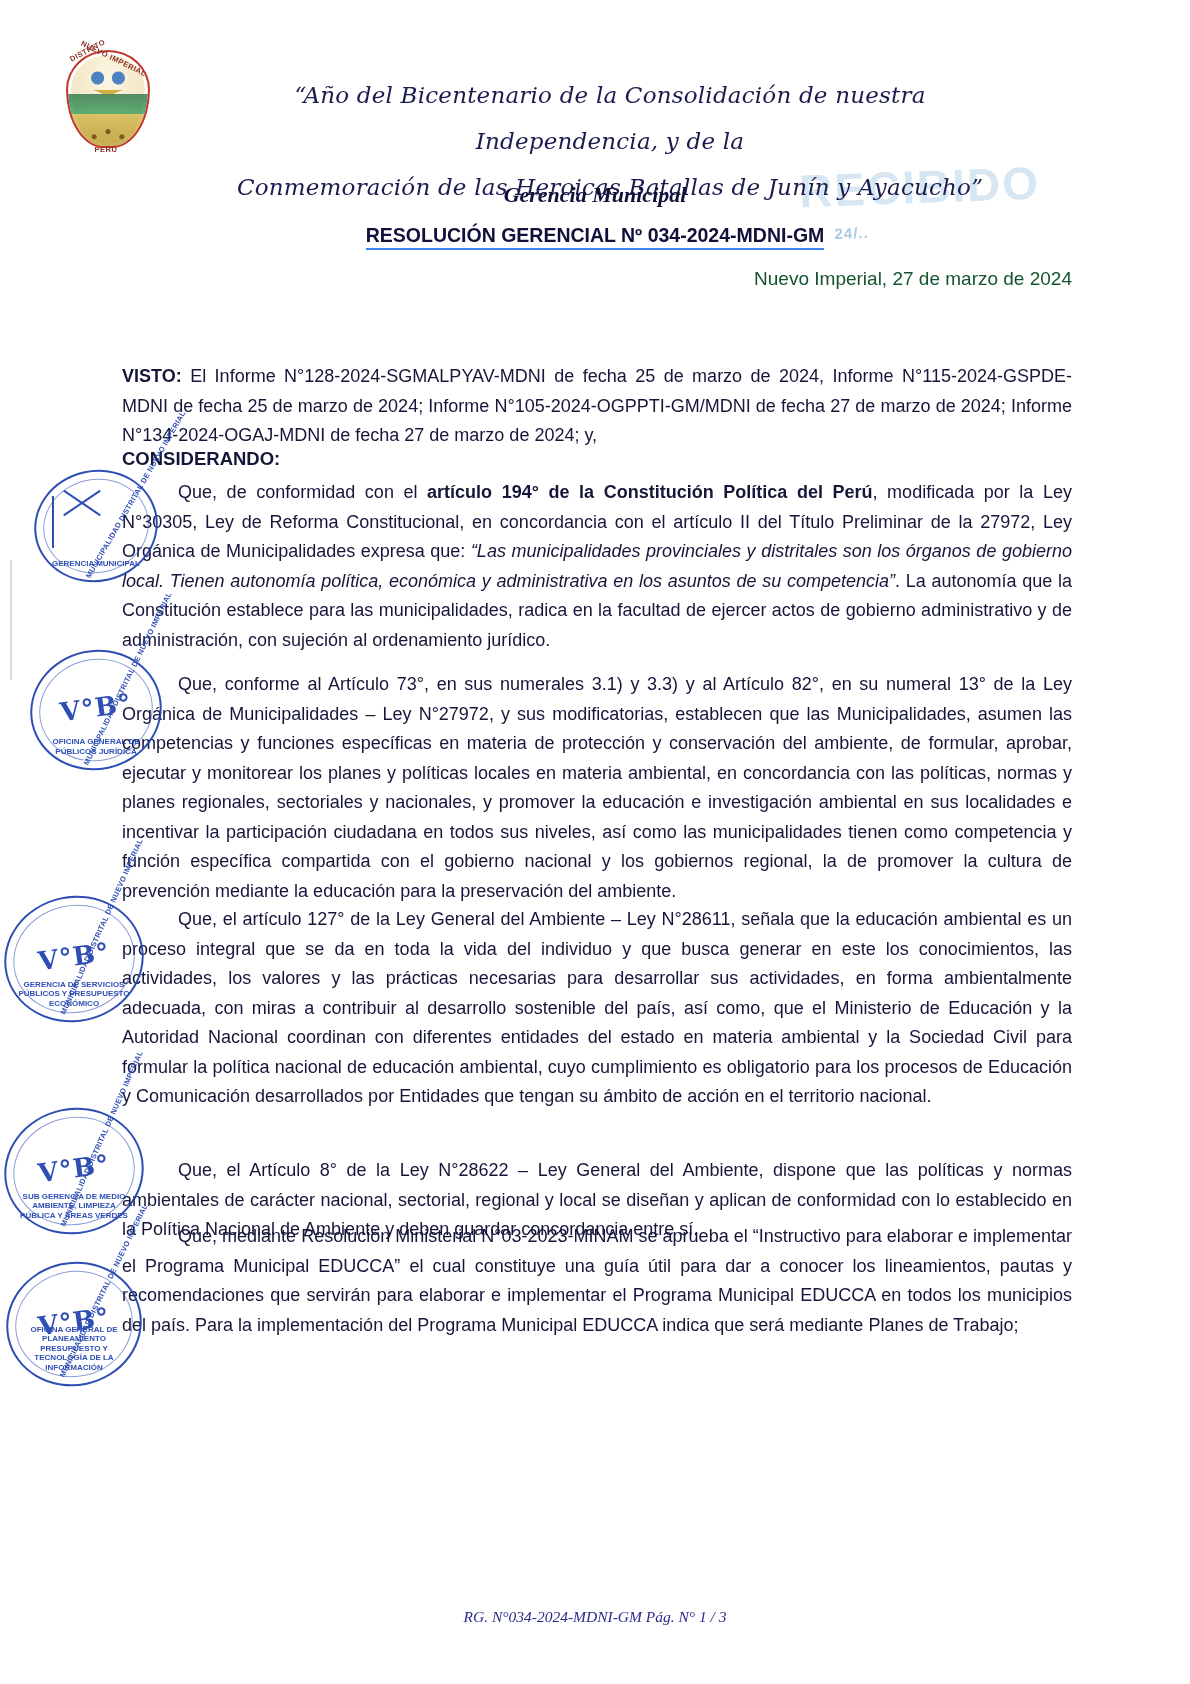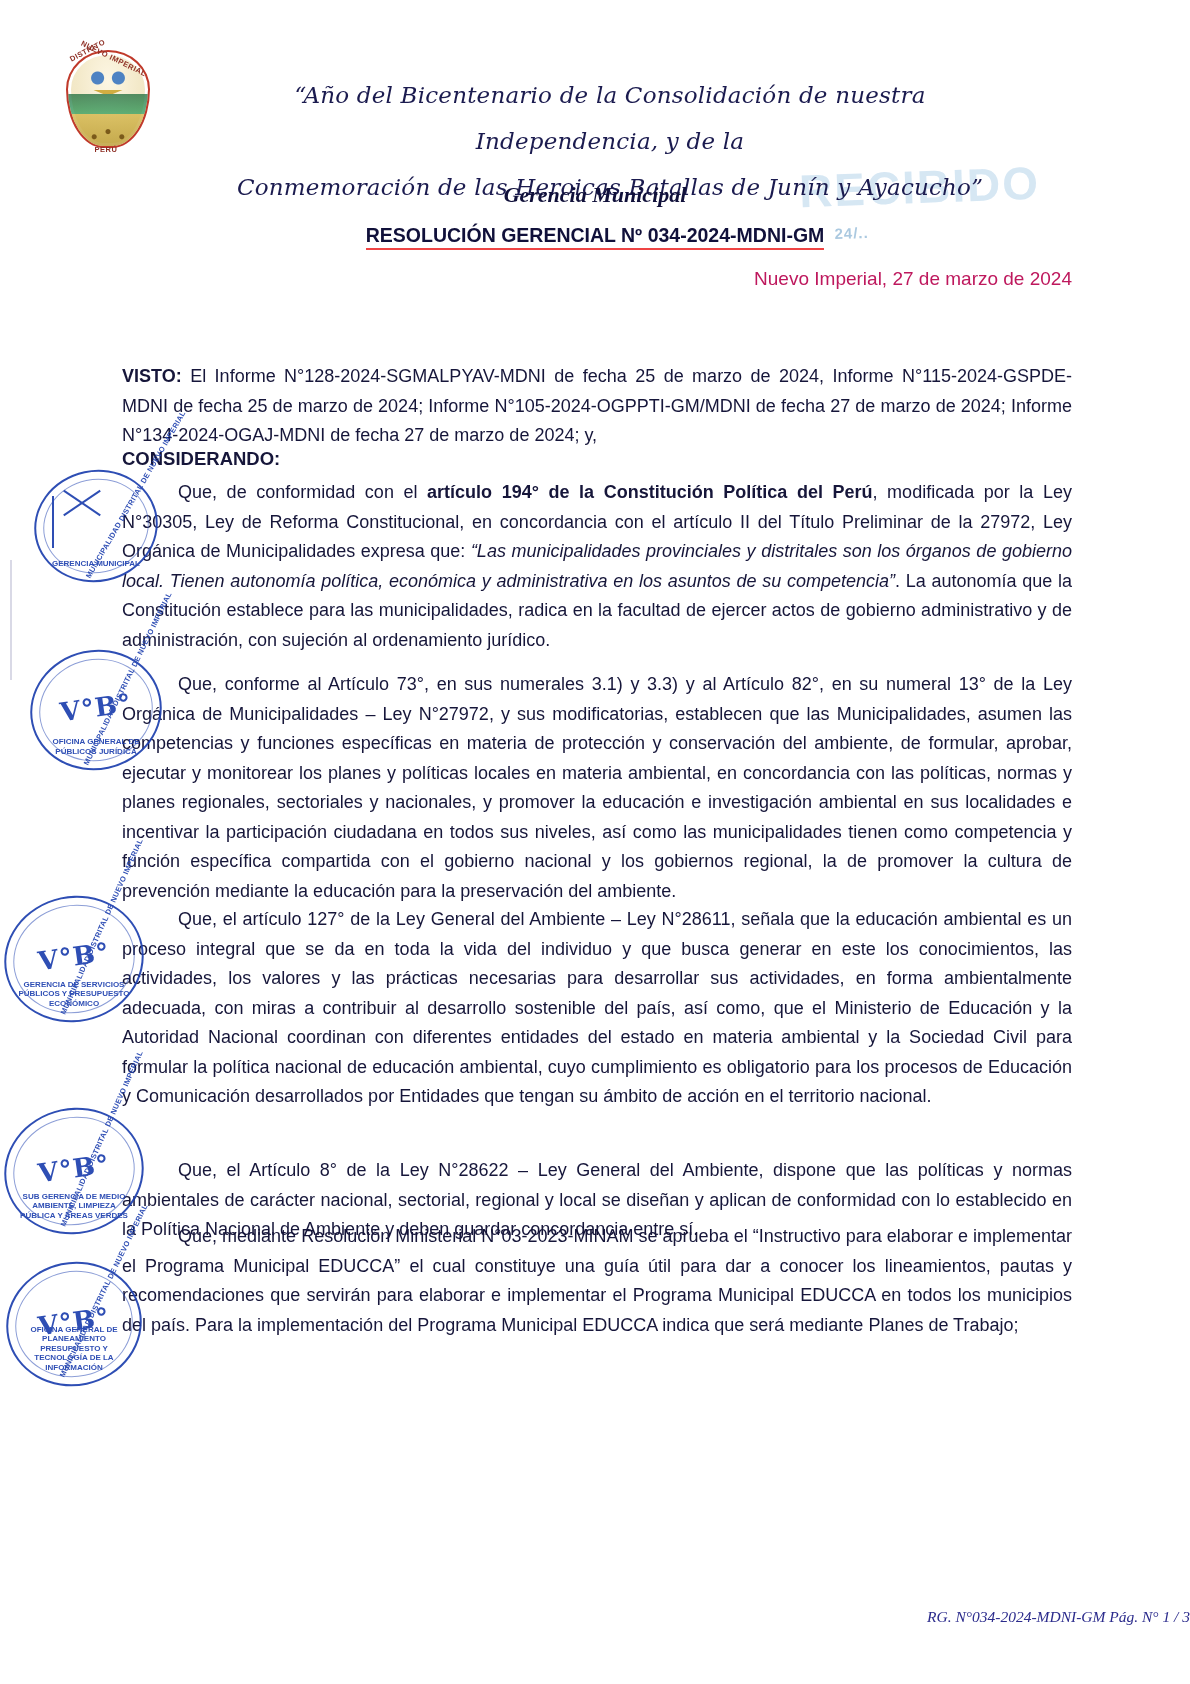--- a/index.html
+++ b/index.html
@@ -94,39 +94,39 @@
     font-size:22px;
     color:#10103a;
   }
   .hdr-res {
     position:absolute; left:0; right:0; top:224px;
     text-align:center;
     font-size:19.5px;
     font-weight:bold;
     color:#10103a;
   }
-  .hdr-res span { border-bottom:2px solid #ef4444; padding-bottom:2px; }
+  .hdr-res span { border-bottom:2px solid #3b82f6; padding-bottom:2px; }
 
   .recibido-ghost{
     position:absolute; right:150px; top:160px;
     font-size:46px; font-weight:bold; color:#c9dff0;
     letter-spacing:2px;
     transform:rotate(-2deg);
     opacity:.75;
   }
   .recibido-ghost .mark{
     position:absolute; left:34px; top:62px;
     font-size:15px; color:#8fb7d6; font-weight:bold;
     letter-spacing:1px;
   }
 
   .place-date{
     position:absolute; right:118px; top:268px;
     font-size:19px;
-    color:#be185d;
+    color:#14532d;
   }
 
   .bold-title{
     position:absolute; left:122px; top:316px; right:118px;
     font-size:18.5px; font-weight:bold; color:#10103a;
     letter-spacing:.1px;
   }
 
   .block{
     position:absolute;
@@ -144,21 +144,21 @@
   .considerando { top:444px; font-weight:bold; font-size:18.5px; }
 
   .p1 { top:478px; text-indent:56px; }
   .p2 { top:670px; text-indent:56px; }
   .p3 { top:905px; text-indent:56px; }
   .p4 { top:1128px; text-indent:56px;margin-top:28px; }
   .p5 { top:1222px; text-indent:56px; }
 
   .footer{
     position:absolute; left:0; right:0; bottom:58px;
-    text-align:right;
+    text-align:center;
     font-family:"Liberation Serif", serif;
     font-style:italic;
     font-size:15.5px;
     color:#2b2b8c;
   }
 
   
   .stamp{
     position:absolute;
     color:#1d3fae;

